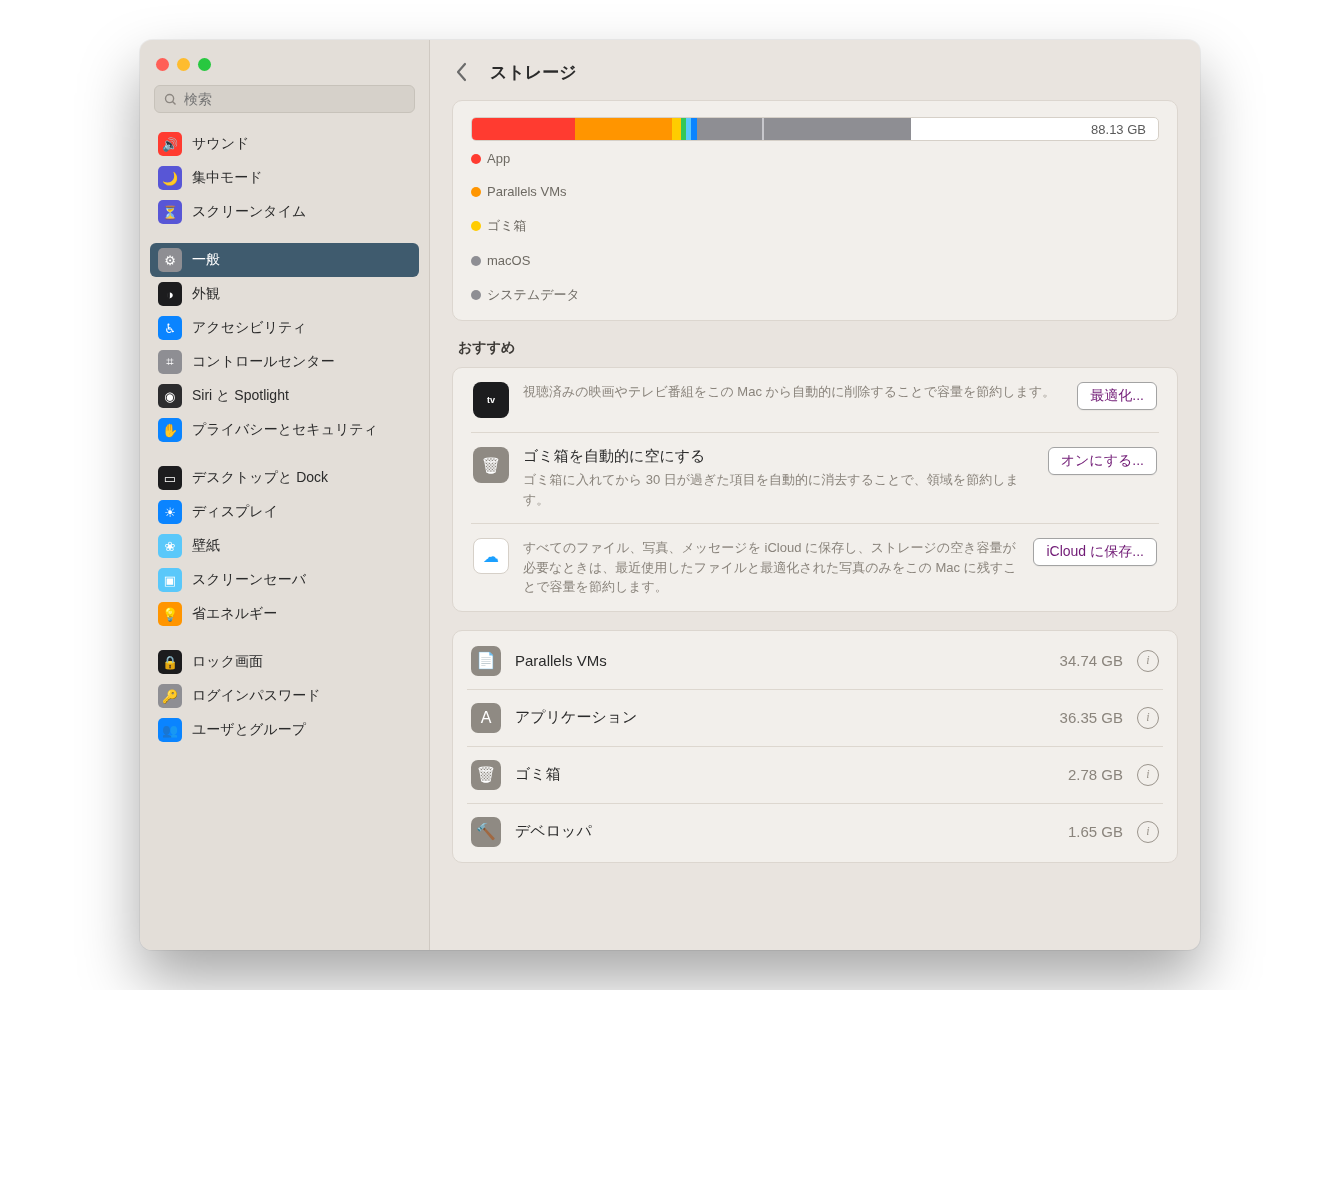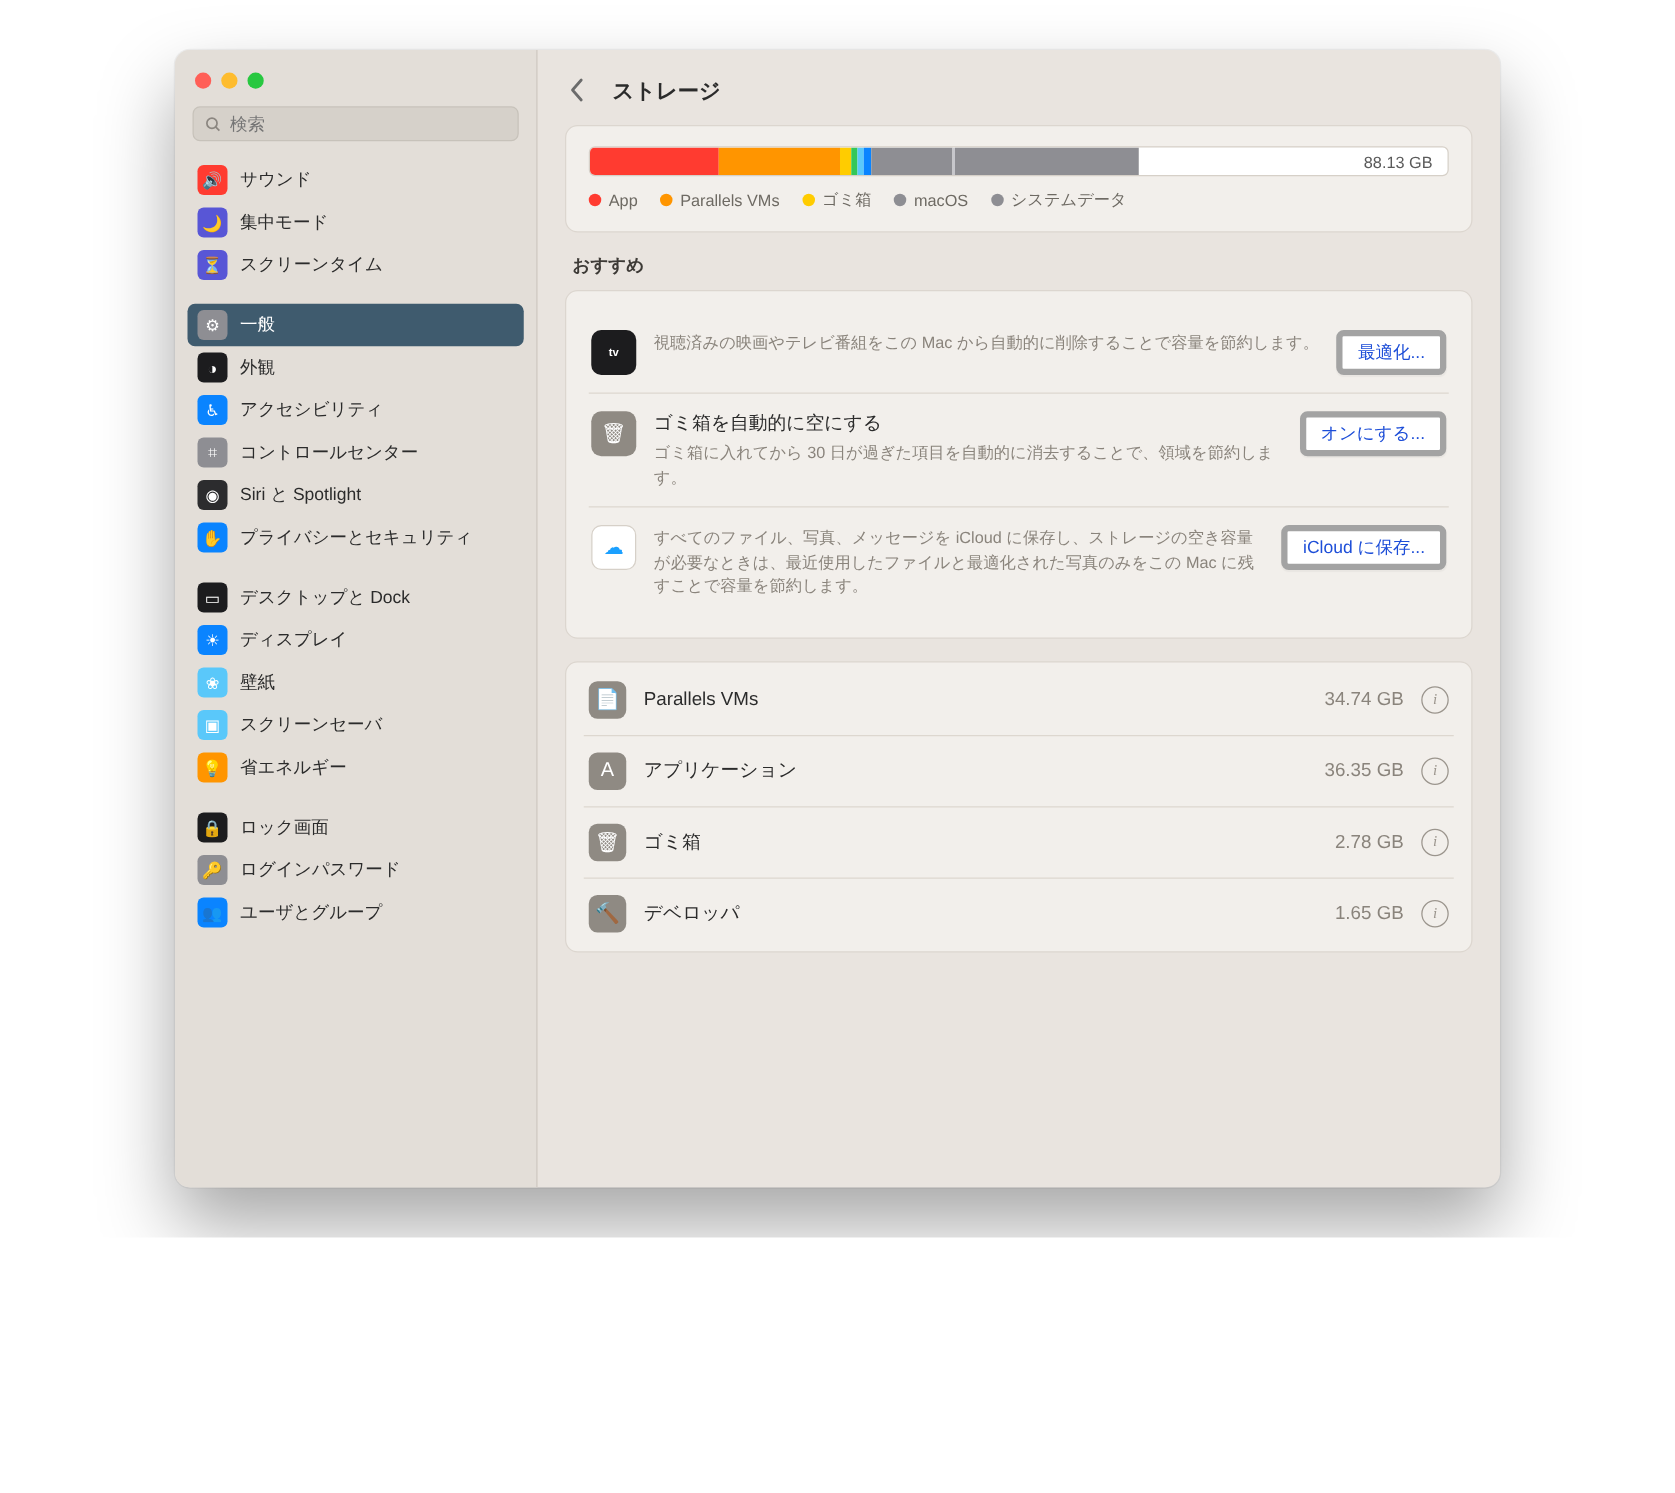--- a/index.html
+++ b/index.html
@@ -73,36 +73,36 @@
 .disk-usage{font-size:17px;color:#8a847c;}
 .bar{
   height:24px;background:#fff;border:1px solid #d6d0c8;border-radius:5px;
   display:flex;overflow:hidden;position:relative;margin-bottom:10px;
 }
 .seg{height:100%;}
 .free-label{
   position:absolute;right:12px;top:0;bottom:0;display:flex;align-items:center;
   font-size:13px;color:#5a5a5a;
 }
-.legend{display:flex;gap:18px;font-size:13px;color:#6e6a63;flex-wrap:wrap;}
+.legend{display:flex;gap:18px;font-size:13px;color:#6e6a63;flex-wrap:wrap;flex-direction:column;}
 .legend .li{display:flex;align-items:center;gap:6px;}
 .legend .sw{width:10px;height:10px;border-radius:50%;}
 .section-label{font-size:14px;font-weight:600;color:#3d3a36;margin:4px 0 10px 6px;}
 .reco{display:flex;align-items:flex-start;gap:14px;padding:14px 2px;}
 .reco + .reco{border-top:1px solid #ddd7cf;}
 .reco-icon{
   width:36px;height:36px;border-radius:8px;display:flex;align-items:center;justify-content:center;
   font-size:16px;flex-shrink:0;
 }
 .reco-body{flex:1;}
 .reco-title{font-size:15px;color:#2b2b2b;margin-bottom:4px;}
 .reco-desc{font-size:13px;color:#8a847c;line-height:1.5;}
 .reco-btn{
-  background:#fff;border:5px solid #a3a3a3;border-radius:6px;
-  padding:4px 12px;font-size:14px;color:#1d4ed8;white-space:nowrap;
+  background:#fff;border:1px solid #a3a3a3;border-radius:6px;
+  padding:4px 12px;font-size:14px;color:#701a75;white-space:nowrap;
   box-shadow:0 1px 1px rgba(0,0,0,0.04);
 }
 .cat-row{
   display:flex;align-items:center;gap:14px;padding:13px 4px;
 }
 .cat-row + .cat-row{border-top:1px solid #ddd7cf;}
 .cat-icon{
   width:30px;height:30px;border-radius:7px;background:#8f8a83;
   display:flex;align-items:center;justify-content:center;color:#fff;flex-shrink:0;
 }
@@ -255,21 +255,21 @@
             </div>
             <div class="li">
               <span class="sw" style="background: rgb(142, 142, 147);"></span>
               <span>システムデータ</span>
             </div>
           </div>
       </div>
 
       <div class="section-label">おすすめ</div>
 
-      <div class="panel" id="reco-panel" style="padding:17px 18px;">
+      <div class="panel" id="reco-panel" style="padding:0 18px;">
           <div class="reco">
             <div class="reco-icon" style="background: rgb(28, 28, 30); color: rgb(255, 255, 255);">
               <span style="font-size:9px;font-weight:600;">tv</span>
             </div>
             <div class="reco-body">
               <div class="reco-desc">視聴済みの映画やテレビ番組をこの Mac から自動的に削除することで容量を節約します。</div>
             </div>
             <button class="reco-btn">最適化...</button>
           </div>
           <div class="reco">

